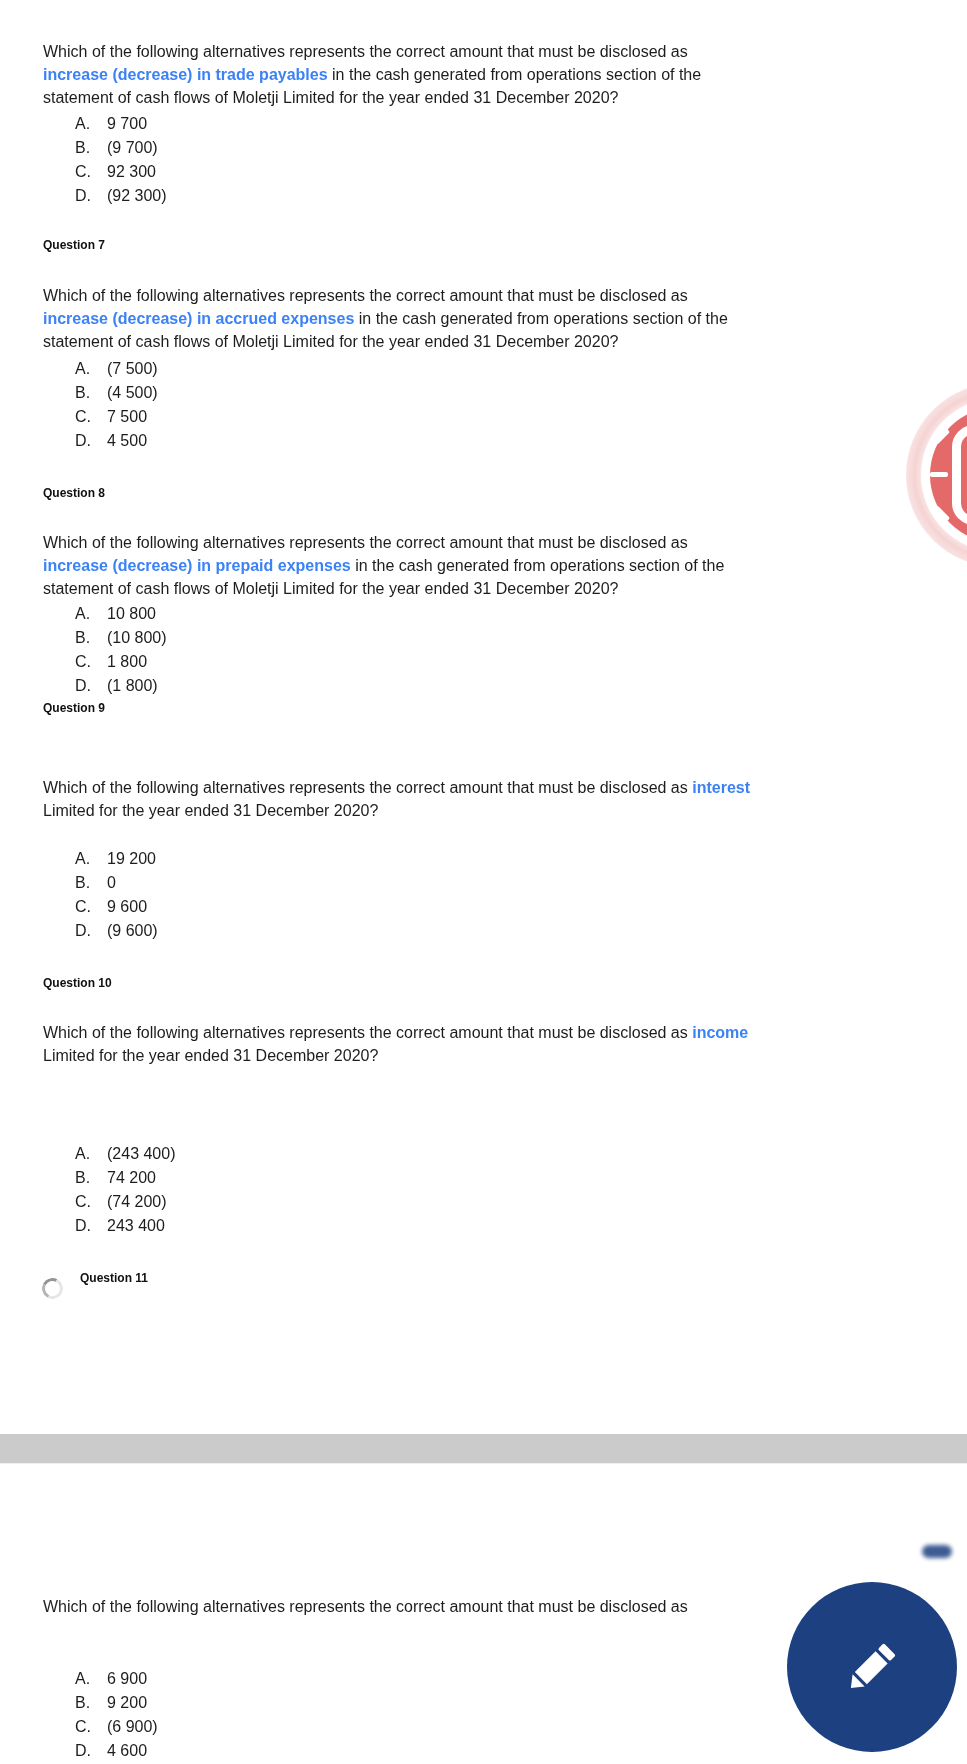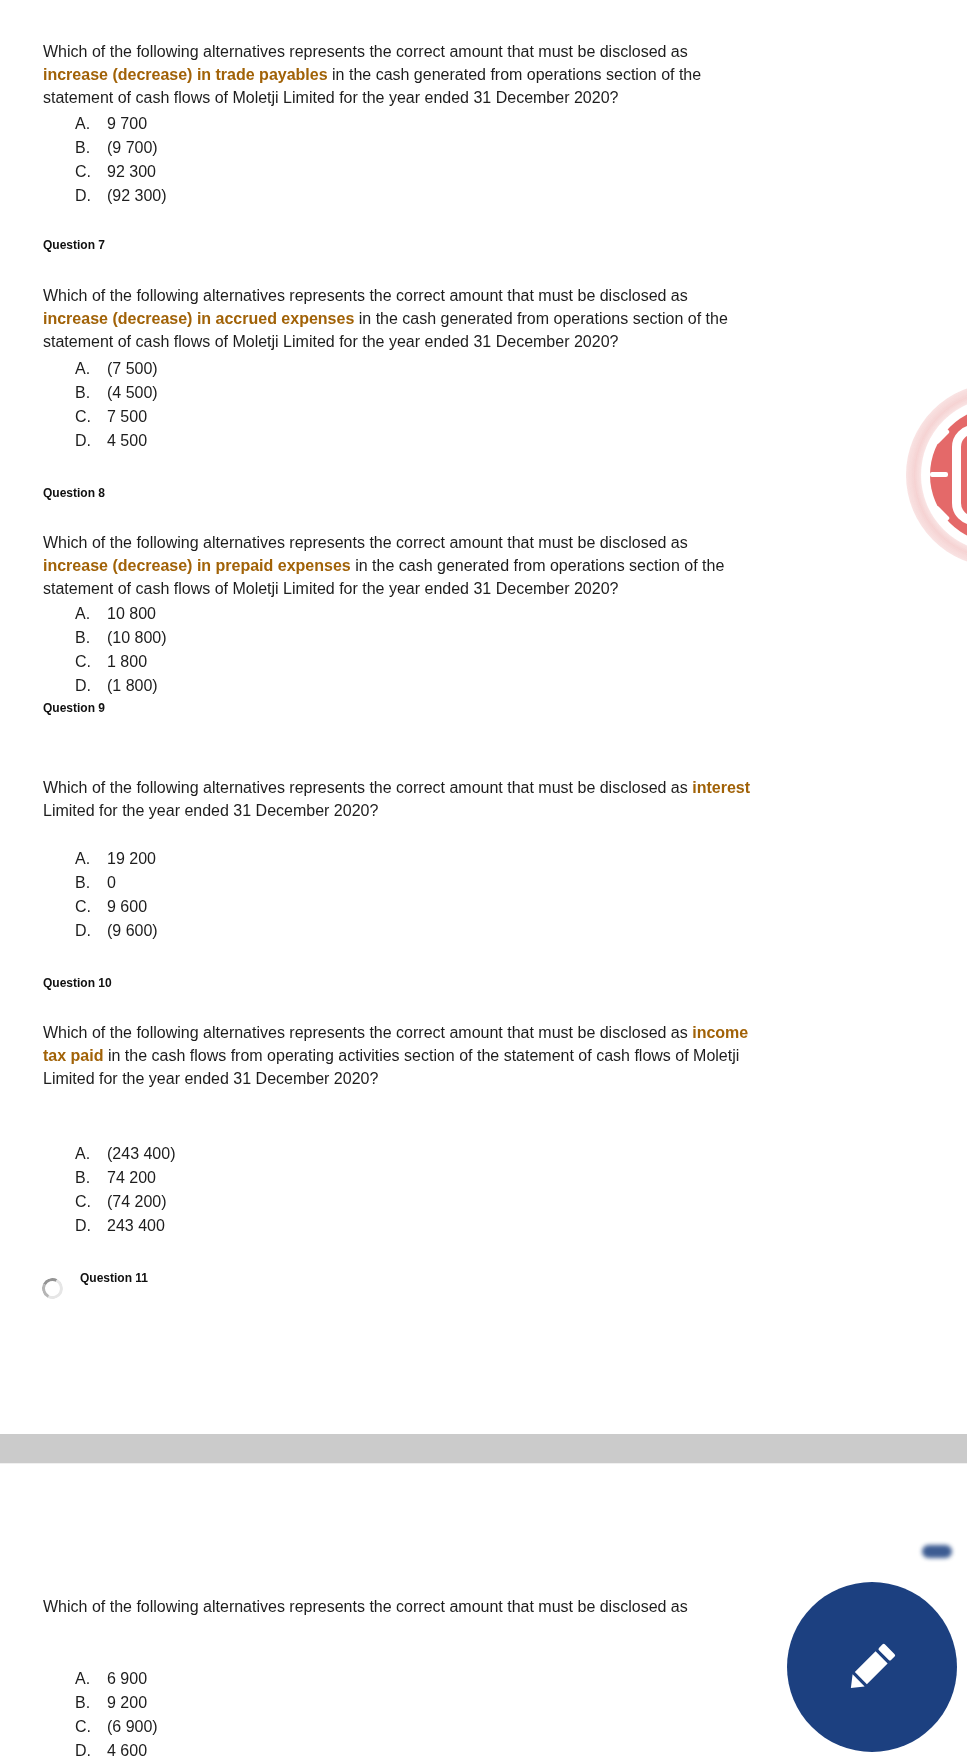--- a/index.html
+++ b/index.html
@@ -2,21 +2,21 @@
 <html><head>
 <meta charset="utf-8">
 <style>
   html,body{margin:0;padding:0;background:#fff;}
   .page{
     position:relative;width:967px;height:1764px;background:#ffffff;overflow:hidden;
     font-family:"Liberation Sans","DejaVu Sans",sans-serif;color:#1d1d1d;
   }
   .para{position:absolute;left:43px;font-size:16px;line-height:23px;white-space:nowrap;}
   .ln{height:23px;}
-  .b{font-weight:700;color:#a16207;}
+  .b{font-weight:700;color:#3b82f6;}
   .qh{position:absolute;left:43px;font-size:12px;font-weight:700;line-height:23px;color:#101010;white-space:nowrap;}
   .opts{position:absolute;left:75px;}
   .opt{display:flex;height:24px;font-size:16px;line-height:23px;white-space:nowrap;}
   .k{width:32px;flex:0 0 32px;}
   .band{position:absolute;left:0;top:1434px;width:967px;height:29px;background:#cbcbcb;border-bottom:1px solid #f0f0f0;}
   .spinner{
     position:absolute;left:42px;top:1278px;width:15px;height:15px;border-radius:50%;
     border:3px solid #e6e6e6;border-top-color:#949494;border-left-color:#b5b5b5;
     transform:rotate(-18deg);
   }
@@ -140,21 +140,20 @@
       </div>
     <div class="opt">
         <span class="k">D.</span>
         <span class="v">(9 600)</span>
       </div>
   </div>
 
   <div class="qh" style="top:972px">Question 10</div>
   <div class="para" style="top:1021px">
     <div class="ln"><span>Which of the following alternatives represents the correct amount that must be disclosed as </span><span class="b">income</span></div>
-    <div class="ln"><span class="b">tax paid</span><span> in the cash flows from operating activities section of the statement of cash flows of Moletji</span></div>
     <div class="ln"><span>Limited for the year ended 31 December 2020?</span></div>
   </div>
   <div class="opts" style="top:1142px">
     <div class="opt">
         <span class="k">A.</span>
         <span class="v">(243 400)</span>
       </div>
     <div class="opt">
         <span class="k">B.</span>
         <span class="v">74 200</span>

